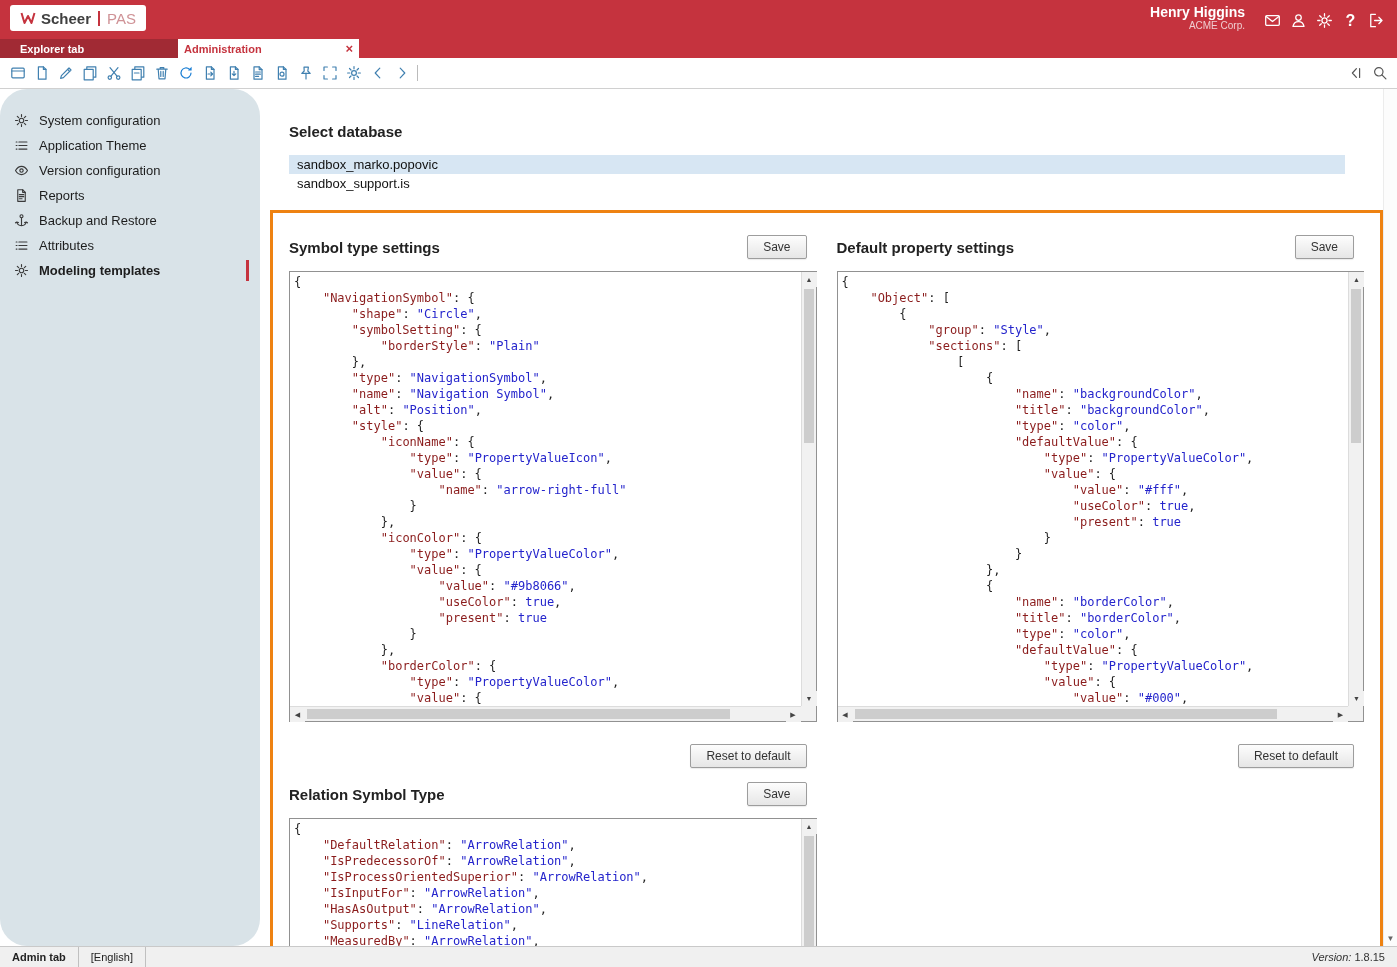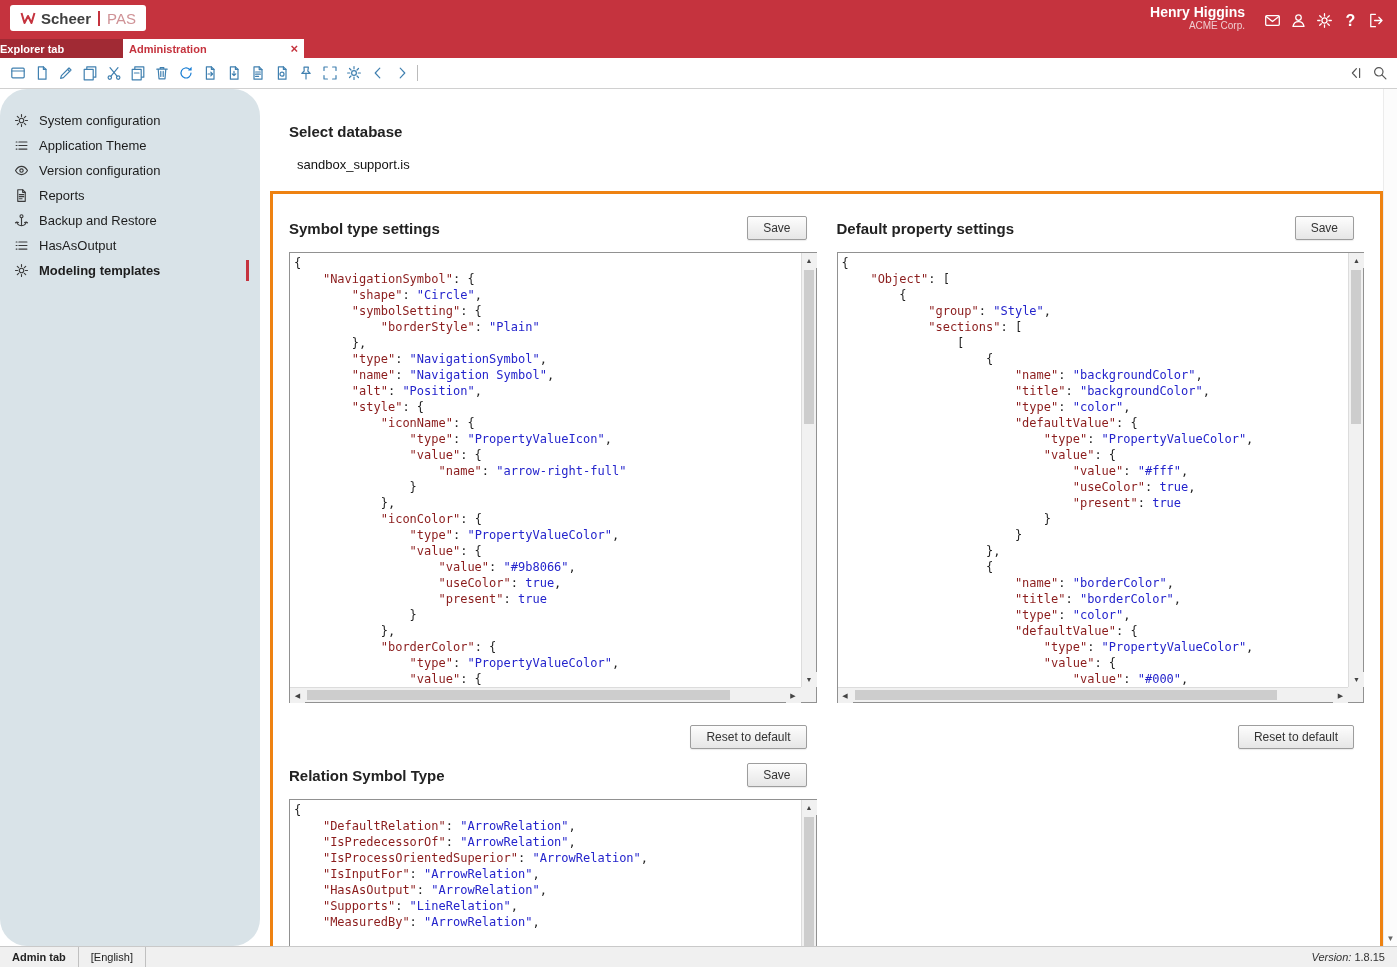--- a/index.html
+++ b/index.html
@@ -18,21 +18,21 @@
   .user { text-align:right; margin-right:12px; }
   .user-name { color:#fff; font-weight:bold; font-size:14px; line-height:15px; }
   .user-company { color:#f0cdd0; font-size:10px; }
   .hicon { width:21px; height:21px; color:#fff; display:flex; align-items:center; justify-content:center; cursor:pointer; }
   .hicon svg { width:17px; height:17px; }
   .hicon.help { font-weight:bold; font-size:16px; color:#fff; }
 
   
   .tabbar { height:22px; background:var(--brand-red,#c5333e); display:flex; align-items:flex-end; flex:none; }
   .tab { height:19px; display:flex; align-items:center; font-size:11px; font-weight:bold; cursor:pointer; }
-  .tab-inactive { background:var(--tab-dark-red,#a12a34); color:#fff; width:123px; padding:0 0; }
+  .tab-inactive { background:var(--tab-dark-red,#a12a34); color:#fff; width:178px; padding:0 20px; }
   .tab-active { background:#fff; color:var(--brand-red,#c5333e); width:181px; padding:0 6px; justify-content:space-between; }
   .tab-close { font-size:13px; font-weight:bold; cursor:pointer; }
 
   
   .toolbar { height:31px; background:#fff; border-bottom:1px solid #d0d0d0; display:flex; align-items:center; padding:0 9px; flex:none; }
   .tb-icons { display:flex; align-items:center; gap:7px; }
   .tbicon { width:17px; height:17px; color:var(--toolbar-icon-blue,#4080b0); cursor:pointer; display:flex; align-items:center; justify-content:center; }
   .tbicon svg { width:16px; height:16px; }
   .tbicon.refresh { color:var(--refresh-blue,#1b7fd4); }
   .tb-sep { width:1px; height:16px; background:#bbb; margin-left:7px; }
@@ -313,35 +313,36 @@
         <span class="sicon"><svg viewBox="0 0 16 16" fill="none" stroke="currentColor" stroke-width="1.2" stroke-linecap="round" stroke-linejoin="round">
               <circle cx="8" cy="3.4" r="1.6"></circle>
               <path d="M8 5v8.4M3 9.6c.4 2.6 2.4 3.8 5 3.8s4.6-1.2 5-3.8M3 9.6l-1.4.9M3 9.6l1.7.6M13 9.6l1.4.9M13 9.6l-1.7.6"></path>
             </svg></span>
         <span>Backup and Restore</span>
       </div>
       <div class="side-item">
         <span class="sicon"><svg viewBox="0 0 16 16" fill="none" stroke="currentColor" stroke-width="1.2" stroke-linecap="round" stroke-linejoin="round">
               <path d="M5.2 4.2h8.6M5.2 8h8.6M5.2 11.8h8.6M2.3 4.2h.9M2.3 8h.9M2.3 11.8h.9"></path>
             </svg></span>
-        <span>HasAsOutput</span>
+        <span>Attributes</span>
       </div>
       <div class="side-item selected">
         <span class="sicon"><svg viewBox="0 0 16 16" fill="none" stroke="currentColor" stroke-width="1.2" stroke-linecap="round" stroke-linejoin="round">
               <circle cx="8" cy="8" r="2.4"></circle>
               <path d="M8 1.6v2.2M8 12.2v2.2M1.6 8h2.2M12.2 8h2.2M3.5 3.5l1.5 1.5M11 11l1.5 1.5M12.5 3.5L11 5M5 11l-1.5 1.5"></path>
             </svg></span>
         <span>Modeling templates</span>
       </div>
     </nav>
 
     <main class="content">
       <h2 class="page-title">Select database</h2>
 
       <div class="db-list">
+        <div class="db-row selected">sandbox_marko.popovic</div>
         <div class="db-row">sandbox_support.is</div>
       </div>
 
       <div class="orange-panel">
         <div class="panel-grid">
 
           <section class="pcol">
             <div class="panel-head">
               <h3 class="panel-title">Symbol type settings</h3>
               <button class="btn">Save</button>

